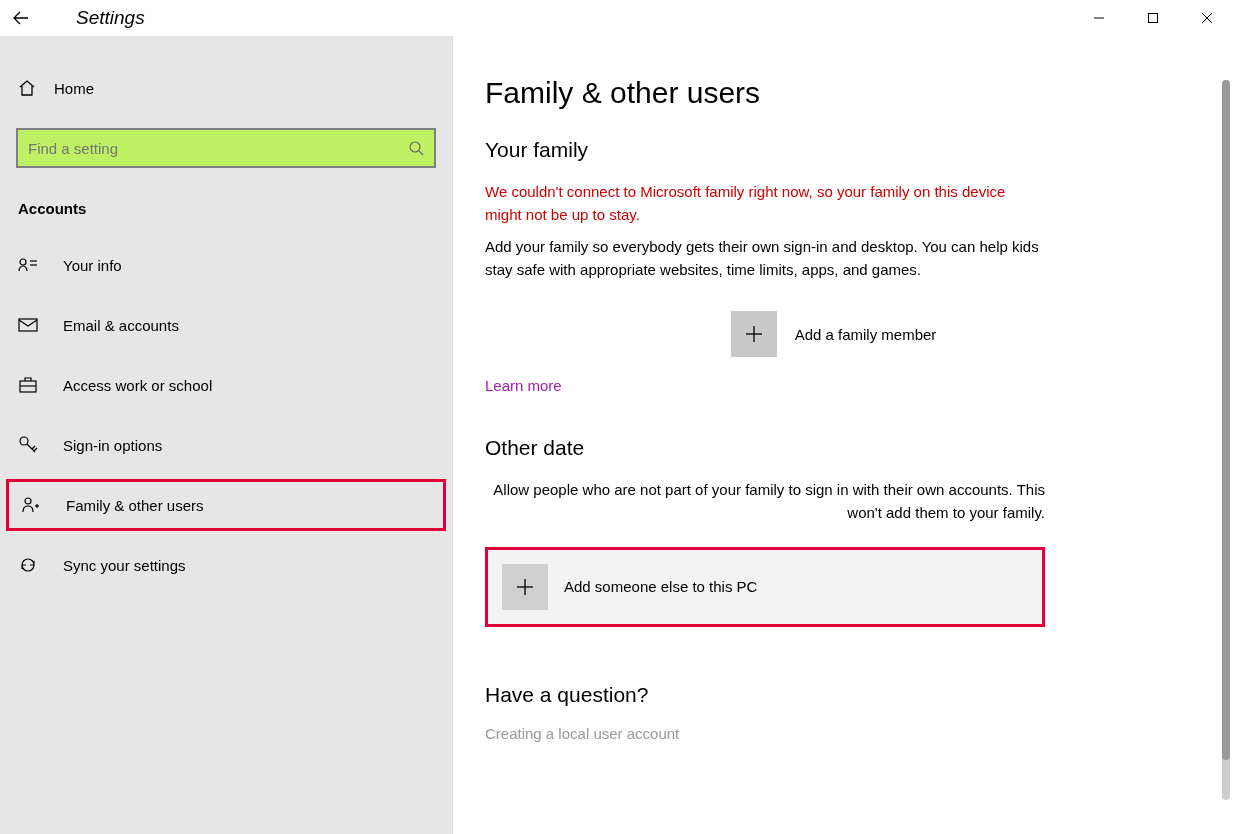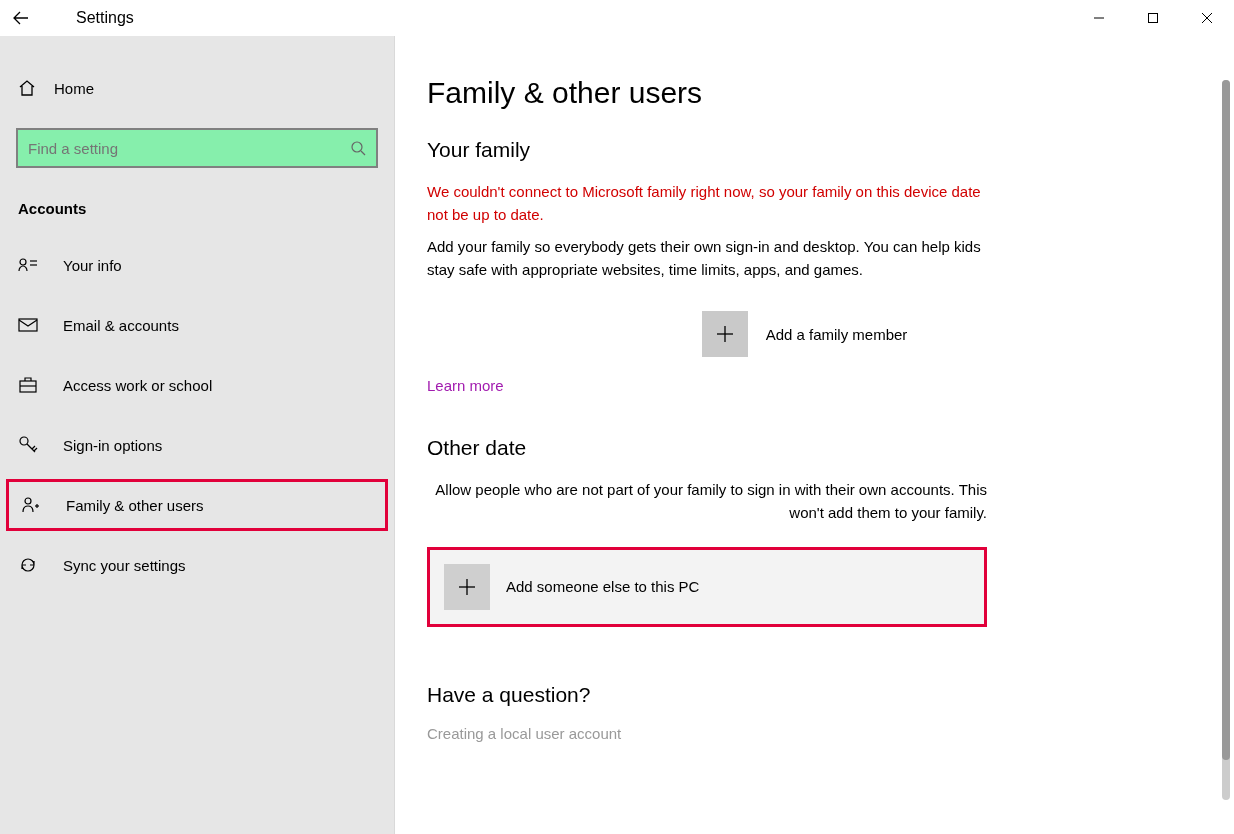--- a/index.html
+++ b/index.html
@@ -1,26 +1,26 @@
 <!DOCTYPE html>
 <html><head>
 <meta charset="utf-8">
 <style>
   * { box-sizing: border-box; margin: 0; padding: 0; }
   html, body { width: 1234px; height: 834px; font-family: "Segoe UI", Arial, sans-serif; background: #fff; color: #000; overflow: hidden; }
   .window { width: 1234px; height: 834px; display: flex; flex-direction: column; }
   .titlebar { height: 36px; display: flex; align-items: center; }
   .back-btn { width: 42px; height: 36px; display:flex; align-items:center; justify-content:center; }
-  .title-text { font-size: 16px; margin-left: 34px; }
+  .title-text { font-size: 19px; margin-left: 34px; font-style: italic; }
   .win-btns { margin-left: auto; display: flex; }
   .win-btn { width: 54px; height: 36px; display:flex; align-items:center; justify-content:center; font-size: 12px; }
   .body { flex: 1; display: flex; }
-  .sidebar { width: 395px; background: #e6e6e6; padding-top: 30px; border-right: 1px solid #d9d9d9; }
+  .sidebar { width: 453px; background: #e6e6e6; padding-top: 30px; border-right: 1px solid #d9d9d9; }
   .home-row { display:flex; align-items:center; height: 44px; padding-left: 18px; gap: 18px; font-size: 15px; }
-  .searchbox { margin: 18px 16px 6px 16px; border: 2px solid #808080; height: 40px; display:flex; align-items:center; padding: 0 10px; background: #86efac; }
+  .searchbox { margin: 18px 16px 6px 16px; border: 2px solid #808080; height: 40px; display:flex; align-items:center; padding: 0 10px; background: #bef264; }
   .searchbox input { flex:1; border:none; outline:none; background:transparent; font-size: 15px; color:#666; }
   .section-label { font-size: 15px; font-weight: 600; padding: 26px 18px 14px 18px; }
   .nav-item { display:flex; align-items:center; height: 52px; padding-left: 18px; gap: 25px; font-size: 15px; margin-top: 8px; }
   .nav-item.highlighted { border: 3px solid #e1003a; margin: 8px 6px 0 6px; padding-left: 12px; }
   .content-wrap { flex:1; display:flex; }
   .content { flex:1; padding: 40px 40px 0 32px; overflow: hidden; position:relative; }
   .page-title { font-size: 30px; font-weight: 400; margin-bottom: 28px; }
   h2.subhead { font-size: 21px; font-weight: 400; margin-bottom: 18px; }
   .error-text { color: #d10000; font-size: 15px; max-width: 560px; line-height: 1.55; margin-bottom: 8px; }
   .desc-text { font-size: 15px; max-width: 560px; line-height: 1.55; margin-bottom: 30px; }
@@ -138,21 +138,21 @@
           </svg>
         <span>Sync your settings</span>
       </div>
     </div>
 
     <div class="content-wrap">
       <div class="content">
         <div class="page-title">Family &amp; other users</div>
 
         <h2 class="subhead">Your family</h2>
-        <p class="error-text">We couldn't connect to Microsoft family right now, so your family on this device date not be up to date.</p>
+        <p class="error-text">We couldn't connect to Microsoft family right now, so your family on this device might not be up to stay.</p>
         <p class="desc-text">Add your family so everybody gets their own sign-in and desktop. You can help kids stay safe with appropriate websites, time limits, apps, and games.</p>
 
         <div class="add-row">
           <div class="plus-box">
             <svg width="20" height="20" viewBox="0 0 20 20">
                 <line x1="10" y1="2" x2="10" y2="18" stroke="#000" stroke-width="1.3"></line>
                 <line x1="2" y1="10" x2="18" y2="10" stroke="#000" stroke-width="1.3"></line>
               </svg>
           </div>
           <span class="add-row-label">Add a family member</span>

